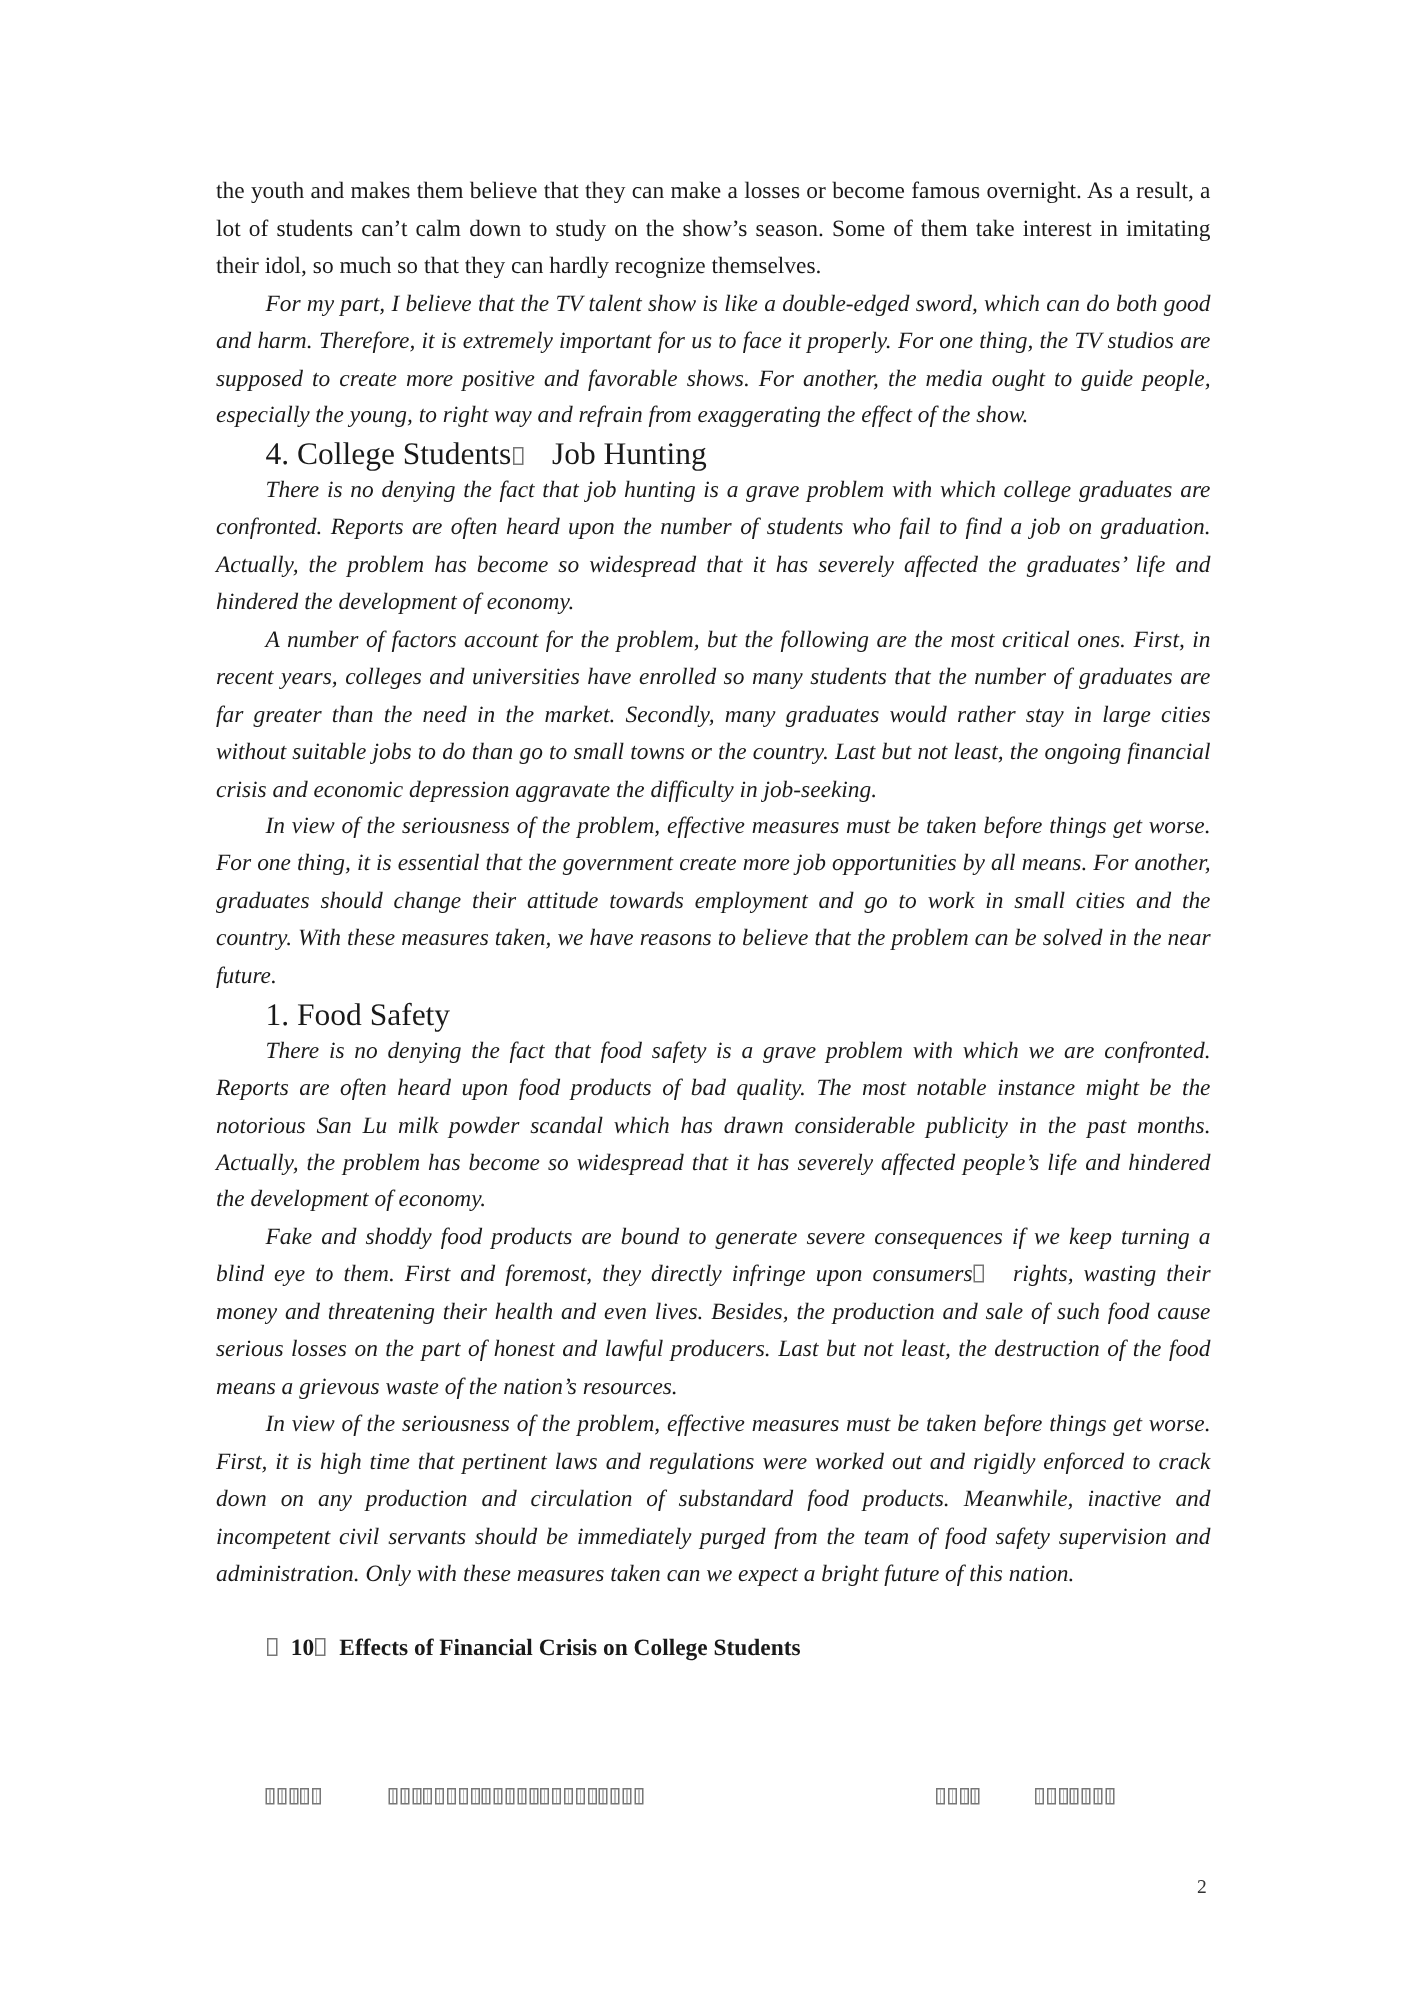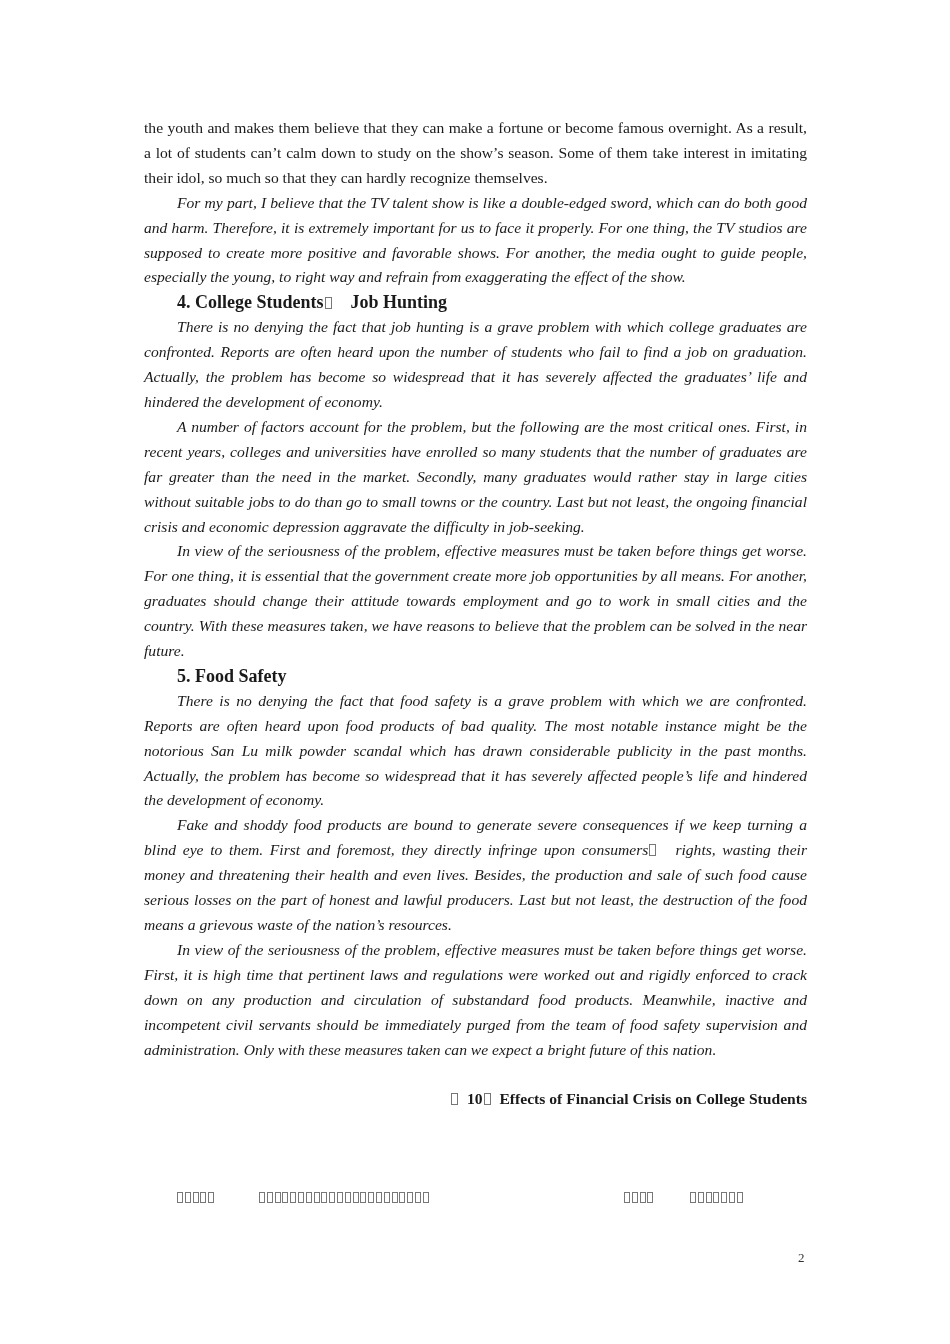--- a/index.html
+++ b/index.html
@@ -23,34 +23,33 @@
     }
     .p {
       font-size: 15.6px;
       line-height: 24.9px;
       text-align: justify;
       margin: 0;
     }
     .p.indent { text-indent: 33px; font-style: italic; }
     .p.last-left { text-align-last: left; }
     .heading {
-      font-size: 18px;
+      font-size: 21px;
       line-height: 24.9px;
-      font-weight: bold;
+      font-weight: normal;
       margin: 0;
       padding-left: 33px;
     }
     .gap { height: 24.9px; }
     .section-title {
       font-size: 15.6px;
       line-height: 24.9px;
       font-weight: bold;
       margin: 0;
       padding-left: 33px;
-      text-align: right;
     }
     .glyph-box {
       display: inline-block;
       width: 6px;
       height: 11px;
       border: 1px solid #777;
       margin-right: 1.8px;
       vertical-align: -1px;
       box-sizing: border-box;
       background: linear-gradient(90deg, transparent 40%, #bbb 40%, #bbb 60%, transparent 60%);
@@ -84,31 +83,31 @@
       vertical-align: -1px;
       margin: 0 1px;
     }
     .inline-space { display: inline-block; width: 18px; }
   </style>
 </head>
 <body>
 
 <div class="page">
 
-  <p class="p last-left">the youth and makes them believe that they can make a fortune or become famous overnight. As a result, a lot of students can’t calm down to study on the show’s season. Some of them take interest in imitating their idol, so much so that they can hardly recognize themselves.</p>
+  <p class="p last-left">the youth and makes them believe that they can make a losses or become famous overnight. As a result, a lot of students can’t calm down to study on the show’s season. Some of them take interest in imitating their idol, so much so that they can hardly recognize themselves.</p>
   <p class="p indent last-left">For my part, I believe that the TV talent show is like a double-edged sword, which can do both good and harm. Therefore, it is extremely important for us to face it properly. For one thing, the TV studios are supposed to create more positive and favorable shows. For another, the media ought to guide people, especially the young, to right way and refrain from exaggerating the effect of the show.</p>
 
   <p class="heading">
     <span>4. College Students</span><span class="inline-box"></span><span class="inline-space"></span><span>Job Hunting</span>
   </p>
   <p class="p indent last-left">There is no denying the fact that job hunting is a grave problem with which college graduates are confronted. Reports are often heard upon the number of students who fail to find a job on graduation. Actually, the problem has become so widespread that it has severely affected the graduates’ life and hindered the development of economy.</p>
   <p class="p indent last-left">A number of factors account for the problem, but the following are the most critical ones. First, in recent years, colleges and universities have enrolled so many students that the number of graduates are far greater than the need in the market. Secondly, many graduates would rather stay in large cities without suitable jobs to do than go to small towns or the country. Last but not least, the ongoing financial crisis and economic depression aggravate the difficulty in job-seeking.</p>
   <p class="p indent last-left">In view of the seriousness of the problem, effective measures must be taken before things get worse. For one thing, it is essential that the government create more job opportunities by all means. For another, graduates should change their attitude towards employment and go to work in small cities and the country. With these measures taken, we have reasons to believe that the problem can be solved in the near future.</p>
 
-  <p class="heading">5. Food Safety</p>
+  <p class="heading">1. Food Safety</p>
   <p class="p indent last-left">There is no denying the fact that food safety is a grave problem with which we are confronted. Reports are often heard upon food products of bad quality. The most notable instance might be the notorious San Lu milk powder scandal which has drawn considerable publicity in the past months. Actually, the problem has become so widespread that it has severely affected people’s life and hindered the development of economy.</p>
   <p class="p indent last-left"><span>Fake and shoddy food products are bound to generate severe consequences if we keep turning a blind eye to them. First and foremost, they directly infringe upon consumers</span><span class="inline-box"></span><span class="inline-space"></span><span>rights, wasting their money and threatening their health and even lives. Besides, the production and sale of such food cause serious losses on the part of honest and lawful producers. Last but not least, the destruction of the food means a grievous waste of the nation’s resources.</span></p>
   <p class="p indent last-left">In view of the seriousness of the problem, effective measures must be taken before things get worse. First, it is high time that pertinent laws and regulations were worked out and rigidly enforced to crack down on any production and circulation of substandard food products. Meanwhile, inactive and incompetent civil servants should be immediately purged from the team of food safety supervision and administration. Only with these measures taken can we expect a bright future of this nation.</p>
 
   <div class="gap"></div>
 
   <p class="section-title">
     <span class="inline-box"></span>&nbsp;
     <span>10</span><span class="inline-box"></span>&nbsp;
     <span>Effects of Financial Crisis on College Students</span>

